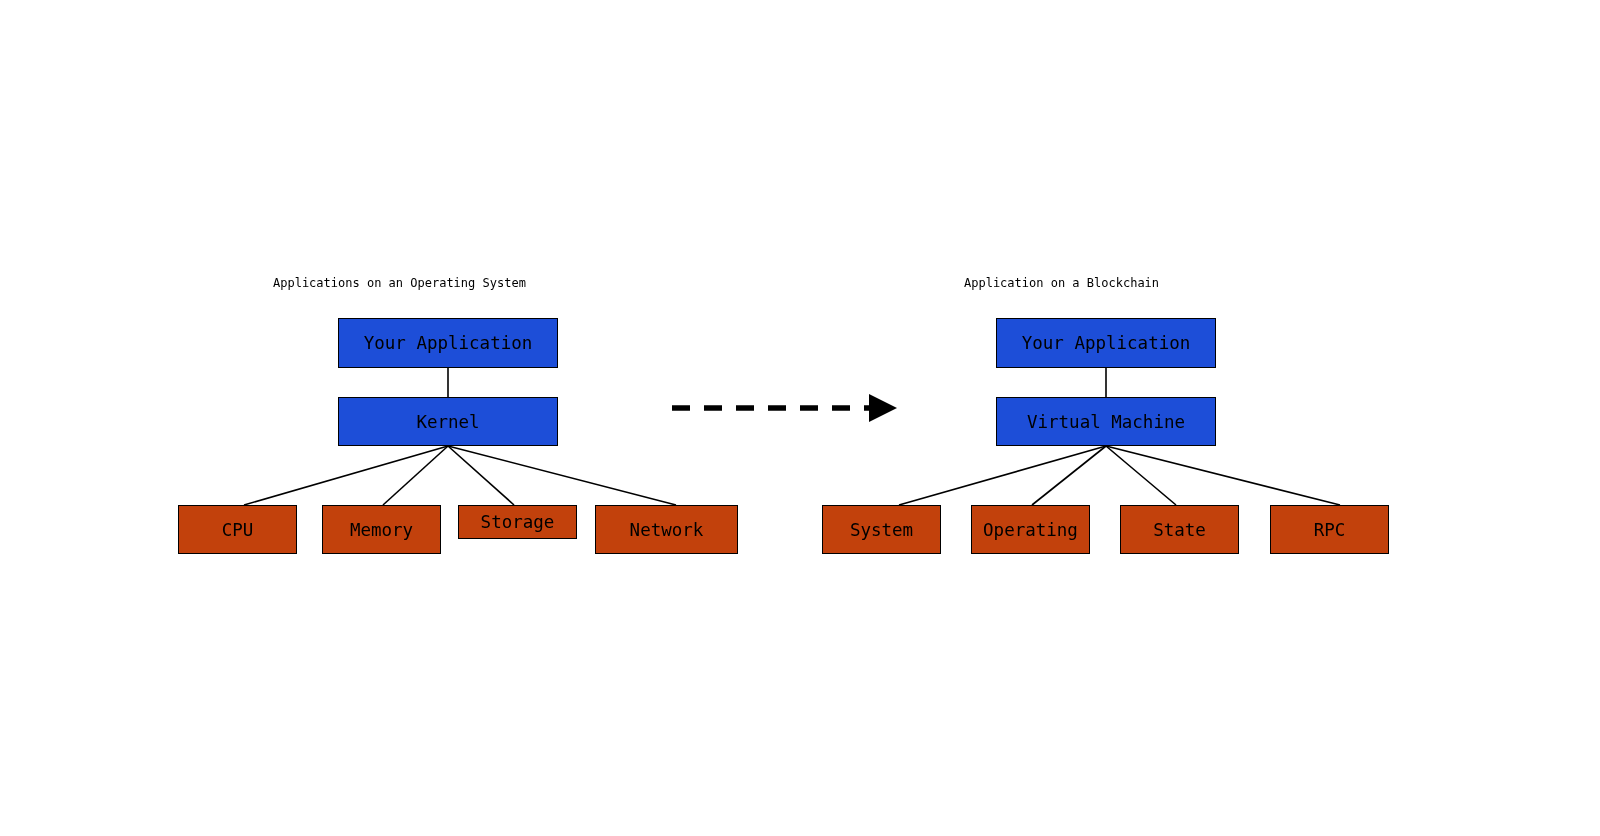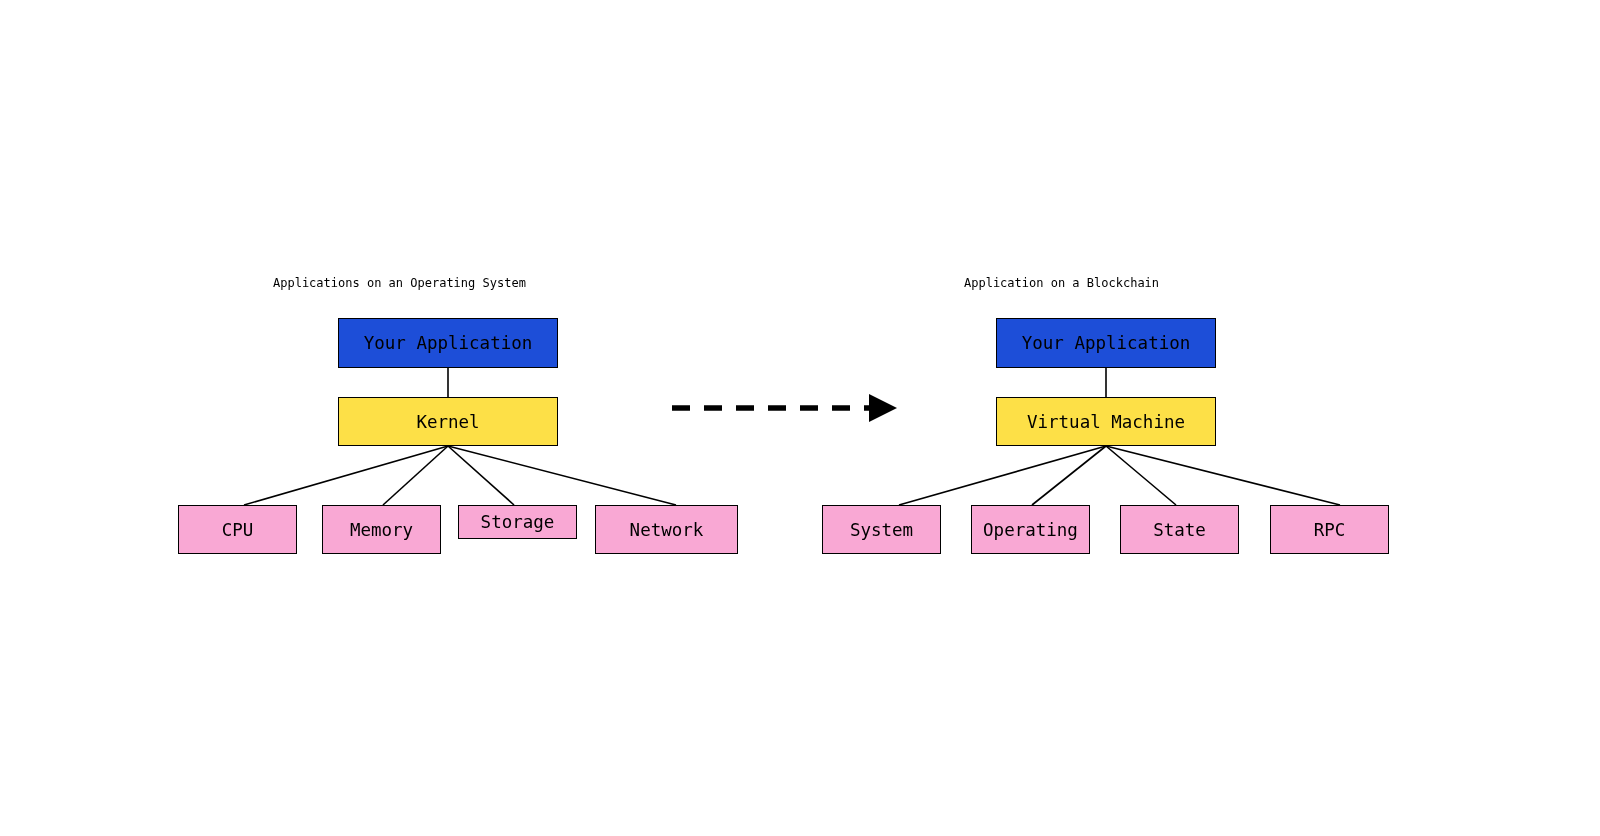--- a/index.html
+++ b/index.html
@@ -44,22 +44,22 @@
     display: flex;
     align-items: center;
     justify-content: center;
     font-size: 17.5px;
     color: #000000;
     white-space: nowrap;
     font-family: "DejaVu Sans Mono", "Liberation Mono", monospace;
     z-index: 2;
   }
   .node.app  { background: #1d4ed8; }
-  .node.core { background: #fde047; }
-  .node.leaf { background: #f9a8d4; }
+  .node.core { background: #1d4ed8; }
+  .node.leaf { background: #c2410c; }
 </style>
 </head>
 <body>
 
 <div id="canvas">
 
   <svg id="edges" viewBox="0 0 1600 836" xmlns="http://www.w3.org/2000/svg">
 
     <line x1="448" y1="368" x2="448" y2="397" stroke="#000000" stroke-width="1.6"></line>
 

